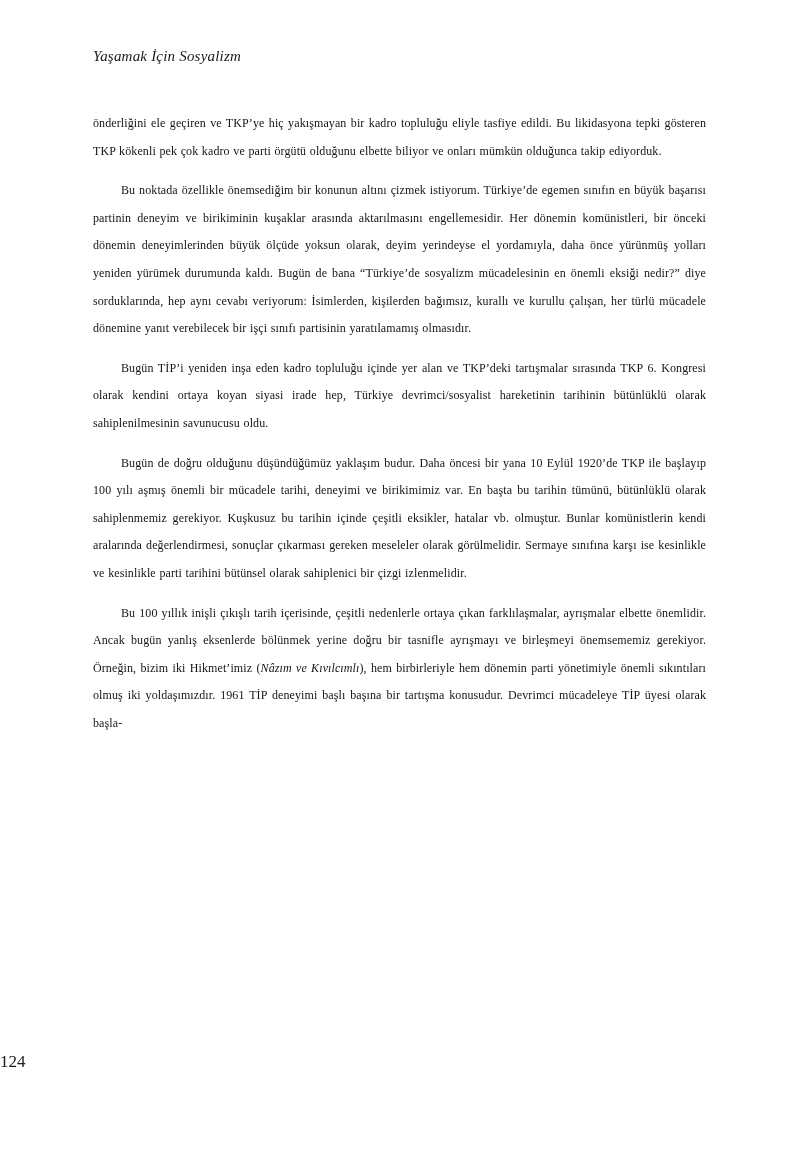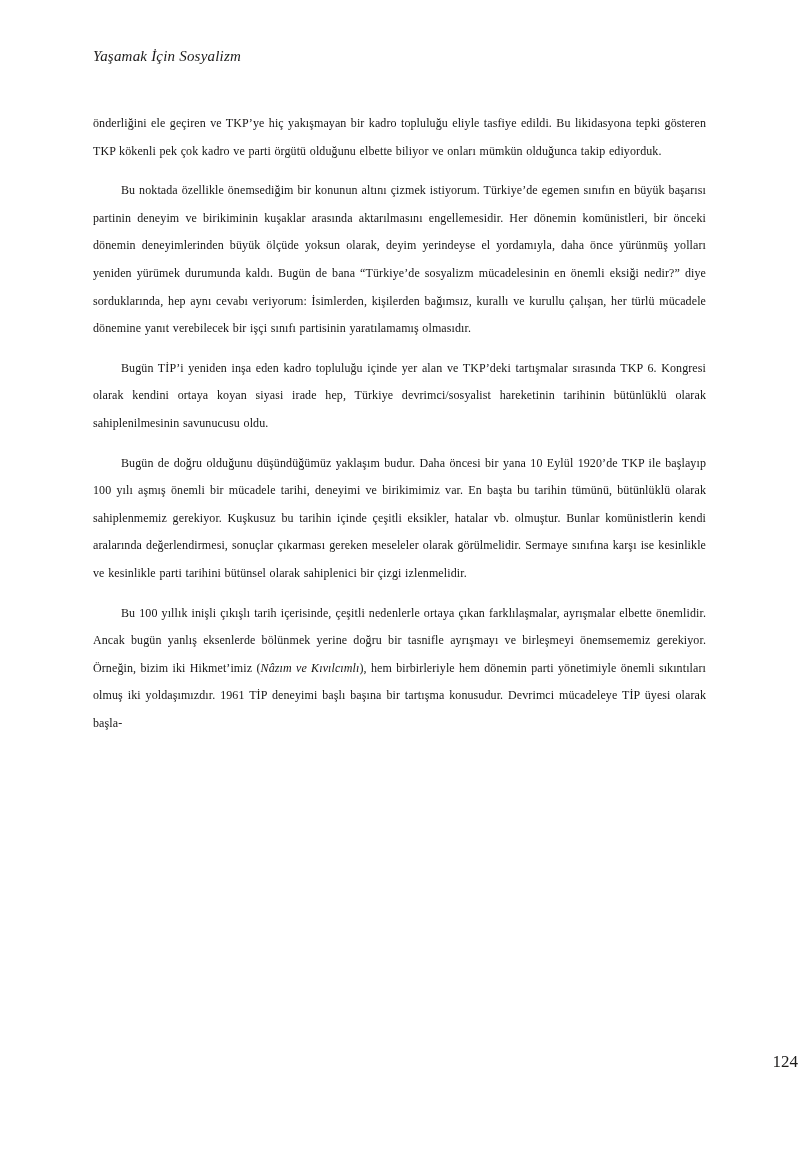--- a/index.html
+++ b/index.html
@@ -45,21 +45,21 @@
     text-indent: 0;
   }
   .ital {
     font-style: italic;
   }
   .page-number {
     position: absolute;
     top: 1052px;
     left: 0;
     width: 100%;
-    text-align: right;
+    text-align: left;
     font-size: 17px;
     color: #1c1b1a;
   }
 </style>
 </head>
 <body>
 
 <div class="page">
 
   <div class="running-header">Yaşamak İçin Sosyalizm</div>

